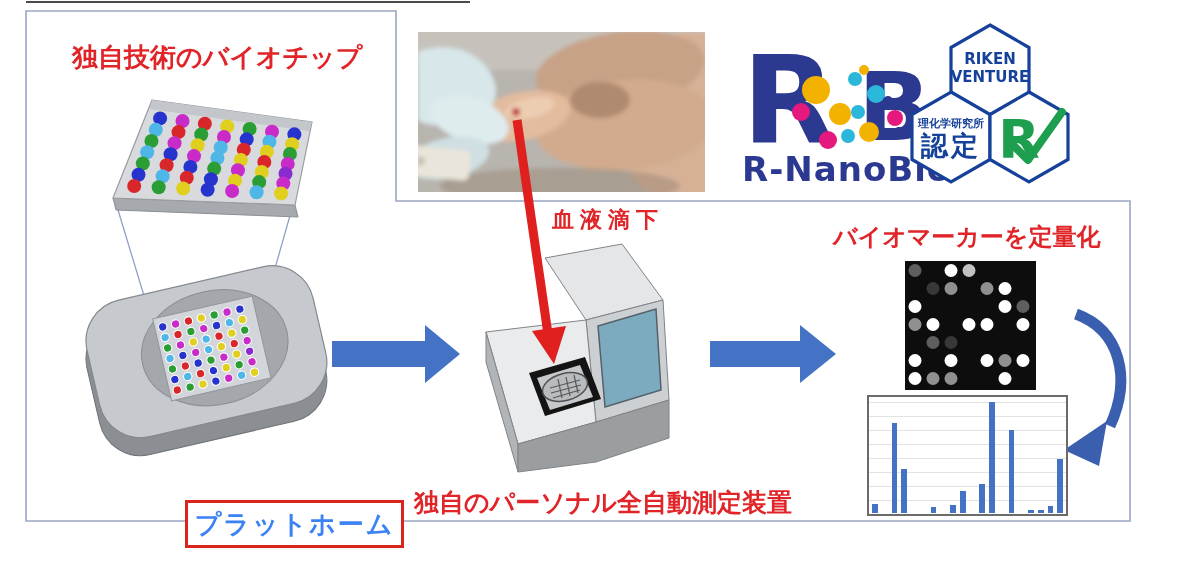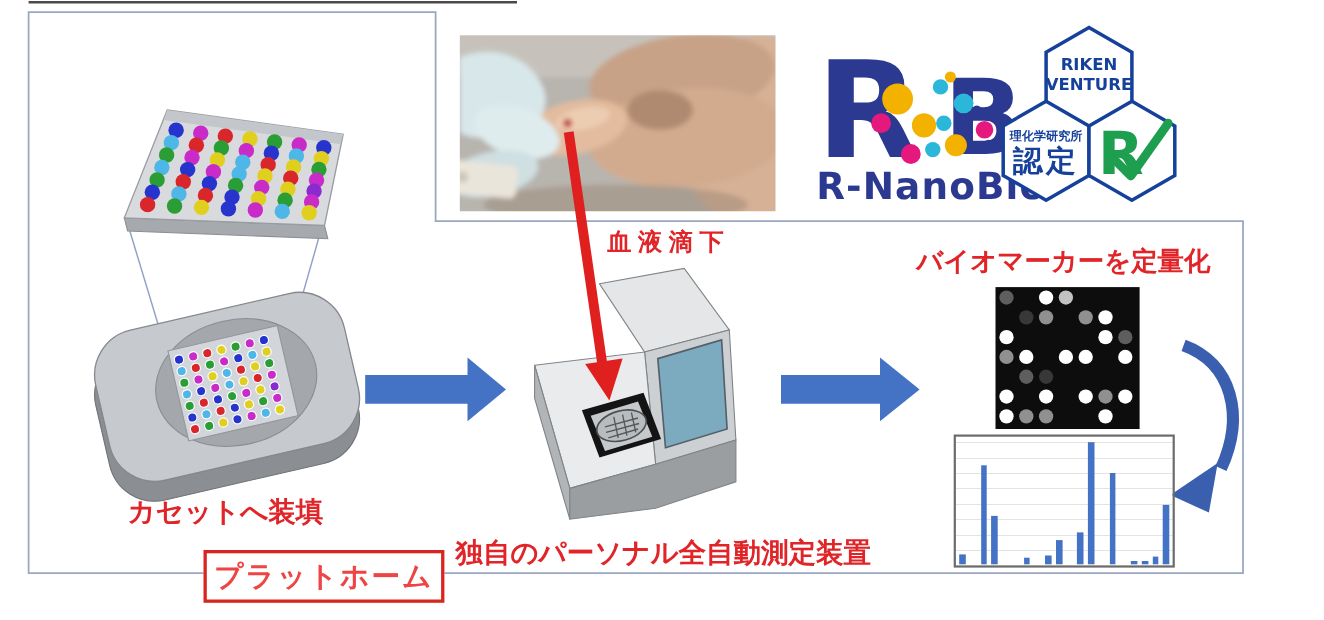--- a/index.html
+++ b/index.html
@@ -3,21 +3,21 @@
 <meta charset="utf-8">
 <style>
   html,body{margin:0;padding:0;background:#fff;}
   .stage{position:relative;width:1204px;height:564px;overflow:hidden;background:#fff;
          font-family:"DejaVu Sans","Liberation Sans",sans-serif;}
   .stage svg{position:absolute;left:0;top:0;}
   .lbl{position:absolute;white-space:nowrap;}
   .red{color:#e02428;font-weight:bold;}
   .platform-box{position:absolute;left:185px;top:500px;width:213px;height:42px;
     background:#fff;border:3px solid #d9251f;z-index:5;display:flex;align-items:center;justify-content:center;}
-  .platform-box span{font-size:26px;font-weight:bold;color:#ef4444;letter-spacing:2px;}
+  .platform-box span{font-size:26px;font-weight:bold;color:#3b82f6;letter-spacing:2px;}
   .scan-box{position:absolute;left:905px;top:261px;width:131px;height:129px;background:#0d0d0d;z-index:3;}
   .chart-box{position:absolute;left:867px;top:395px;width:197px;height:117px;border:2px solid #6b6b6b;
     background:repeating-linear-gradient(to top,#ffffff 0 13px,#e3e3e3 13px 14px);z-index:3;}
   .bars{position:absolute;left:1px;right:1px;bottom:1px;top:2px;display:flex;align-items:flex-end;}
   .bars .bar{width:6px;margin:0 2px;background:#4472c4;}
   .svgtext{font-family:"DejaVu Sans","Liberation Sans",sans-serif;}
 </style>
 </head>
 <body>
 
@@ -249,21 +249,21 @@
       </g>
       <text x="990" y="64" font-size="15" font-weight="bold" fill="#16419b" text-anchor="middle" class="svgtext">RIKEN</text>
       <text x="990" y="82" font-size="15" font-weight="bold" fill="#16419b" text-anchor="middle" class="svgtext">VENTURE</text>
       <text x="951" y="127" font-size="11" font-weight="bold" fill="#16419b" text-anchor="middle" class="svgtext">理化学研究所</text>
       <text x="951" y="155" font-size="27" font-weight="bold" fill="#16419b" text-anchor="middle" letter-spacing="3" class="svgtext">認定</text>
       <text x="1019" y="158" font-size="54" font-weight="bold" fill="#1e9e4f" text-anchor="middle" class="svgtext">R</text>
       <path d="M1008,140 L1028,160 L1062,112" fill="none" stroke="#1e9e4f" stroke-width="8" stroke-linecap="round" stroke-linejoin="round"></path>
     </g>
   </svg>
 
-  <div class="lbl red" style="left:116px;top:449px;font-size:25px;">カセットへ装填</div>
+  <div class="lbl red" style="left:72px;top:40px;font-size:26px;">独自技術のバイオチップ</div>
   <div class="lbl red" style="left:552px;top:205px;font-size:22px;letter-spacing:6px;">血液滴下</div>
   <div class="lbl red" style="left:414px;top:486px;font-size:25px;">独自のパーソナル全自動測定装置</div>
   <div class="lbl red" style="left:833px;top:221px;font-size:24px;">バイオマーカーを定量化</div>
 
   <div class="platform-box">
     <span>プラットホーム</span>
   </div>
 
   <div class="scan-box">
     <svg id="scan-svg" width="131" height="129">

